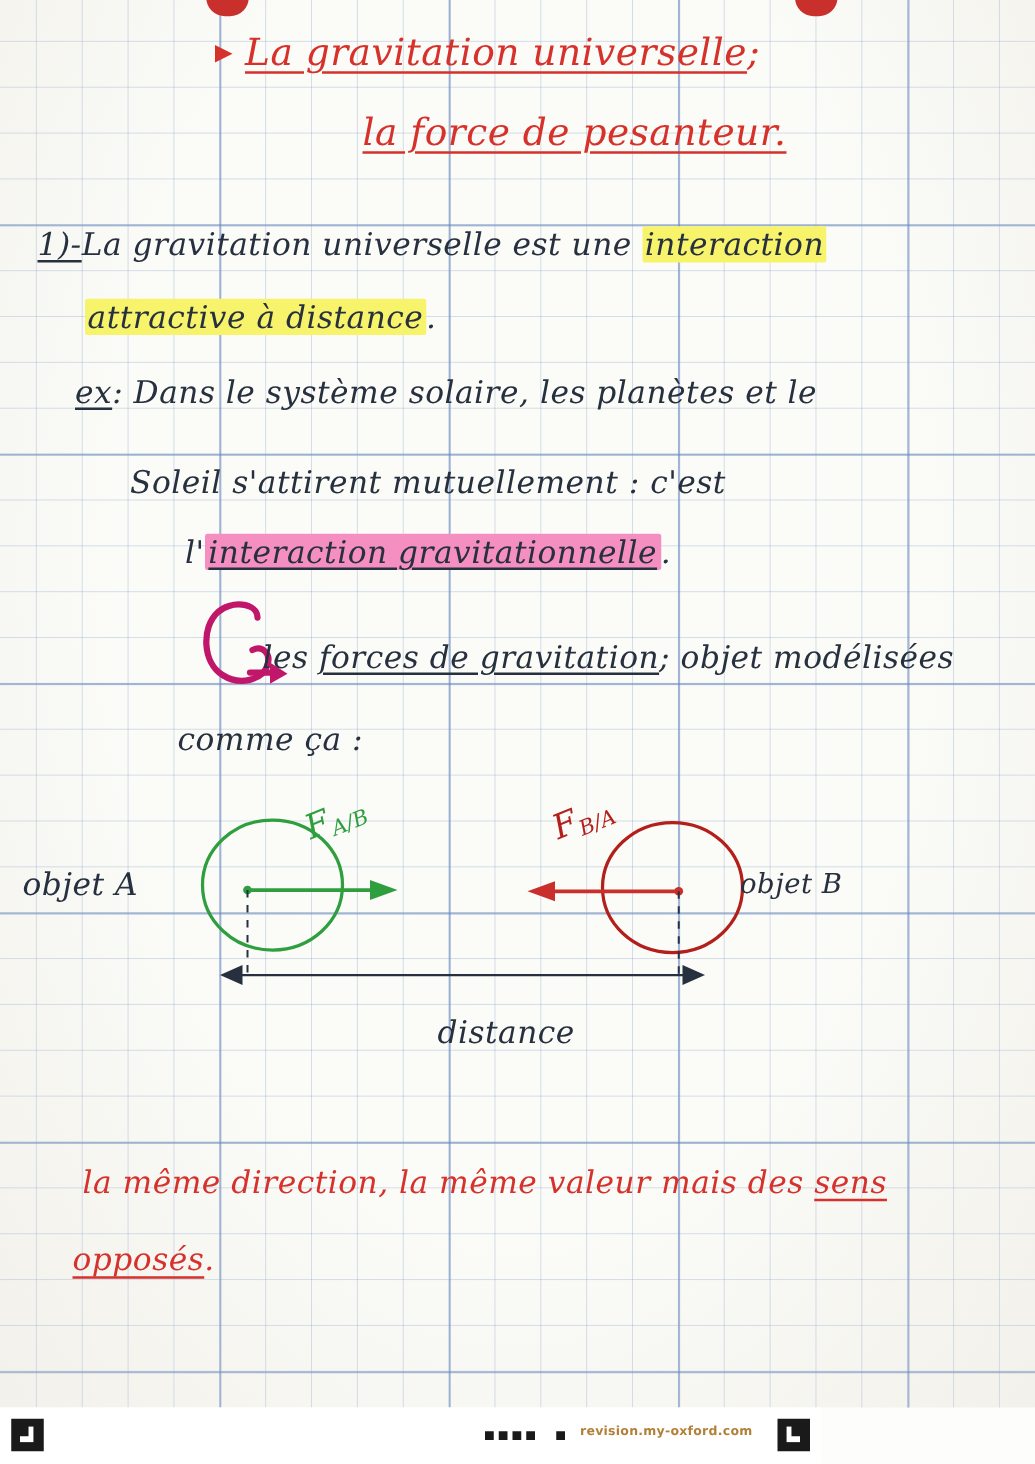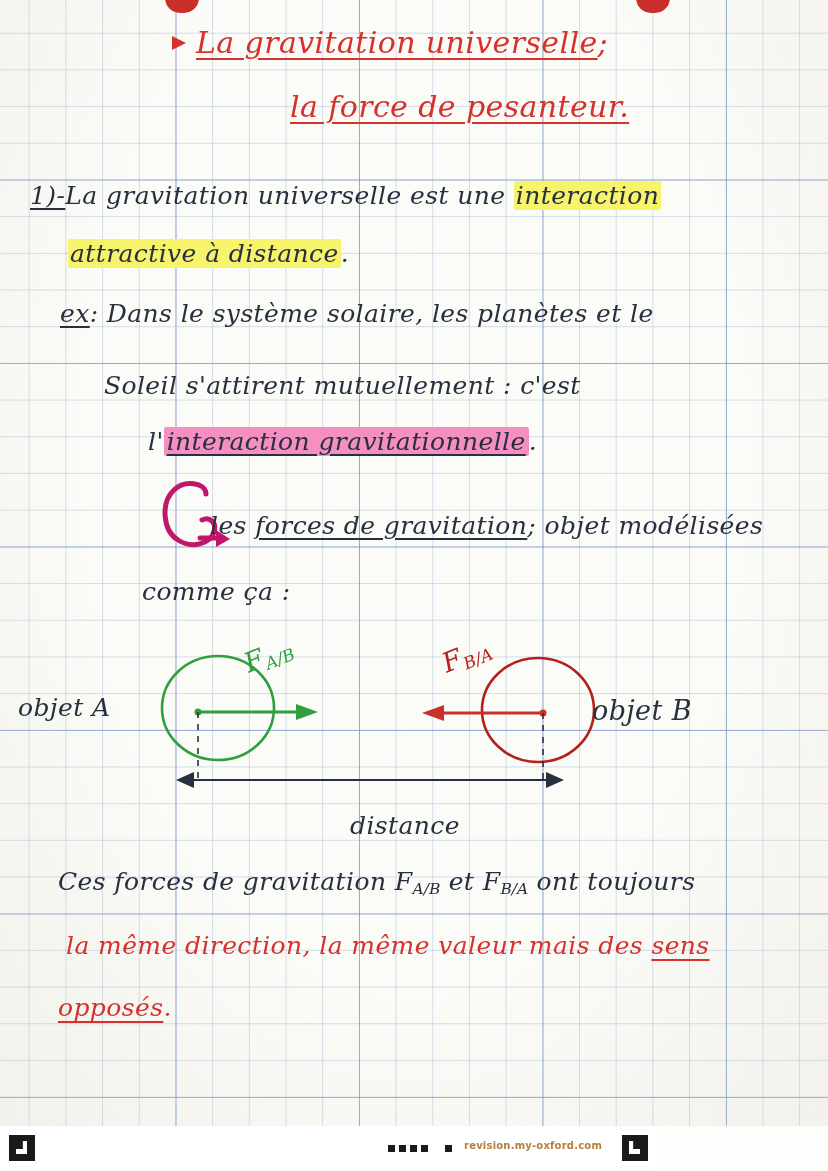--- a/index.html
+++ b/index.html
@@ -99,21 +99,21 @@
   
   .l1 { left: 30px;  top: 182px; font-size: 25px; }
   .l2 { left: 68px;  top: 240px; font-size: 25px; }
   .l3 { left: 60px;  top: 300px; font-size: 25px; }
   .l4 { left: 104px; top: 372px; font-size: 25px; }
   .l5 { left: 148px; top: 428px; font-size: 25px; }
   .l6 { left: 210px; top: 512px; font-size: 25px; }
   .l7 { left: 142px; top: 578px; font-size: 25px; }
 
   .lbl-a { left: 18px;  top: 694px; font-size: 25px; }
-  .lbl-b { left: 592px; top: 696px; font-size: 27px; }
+  .lbl-b { left: 592px; top: 696px; font-size: 22px; }
   .lbl-d { left: 350px; top: 812px; font-size: 25px; }
 
   .c1 { left: 58px; top: 868px; font-size: 25px; }
   .c2 { left: 30px; top: 932px; font-size: 25px; color:#d6312b;margin-left:36px; }
   .c3 { left: 58px; top: 994px; font-size: 25px; color:#d6312b; }
 
   .sub { font-size: 0.62em; vertical-align: -0.28em; letter-spacing: 0; }
 
   
   .lasso { position: absolute; left: 148px; top: 478px; }
@@ -216,21 +216,20 @@
   </svg>
 
   <div class="hw blue lbl-a">objet A</div>
   <div class="hw blue lbl-b">objet B</div>
   <div class="hw blue lbl-d">distance</div>
 
   <div class="hw green" style="left:244px; top:640px; font-size:27px; transform:rotate(-22deg);"><span>F</span><span class="sub">A/B</span></div>
 
   <div class="hw dkred" style="left:442px; top:640px; font-size:27px; transform:rotate(-22deg);"><span>F</span><span class="sub">B/A</span></div>
 
-  <div class="hw blue c1"><span>Ces forces de gravitation F</span><span class="sub">A/B</span><span> et F</span><span class="sub">B/A</span><span> ont toujours</span></div>
 
   <div class="hw c2"><span>la même direction, la même valeur mais des </span><span class="uRed">sens</span></div>
 
   <div class="hw c3"><span class="uRed">opposés</span><span>.</span></div>
 
   <div class="bottombar">
     <div class="corner left">
         <span></span>
       </div>
     <div class="corner right">

